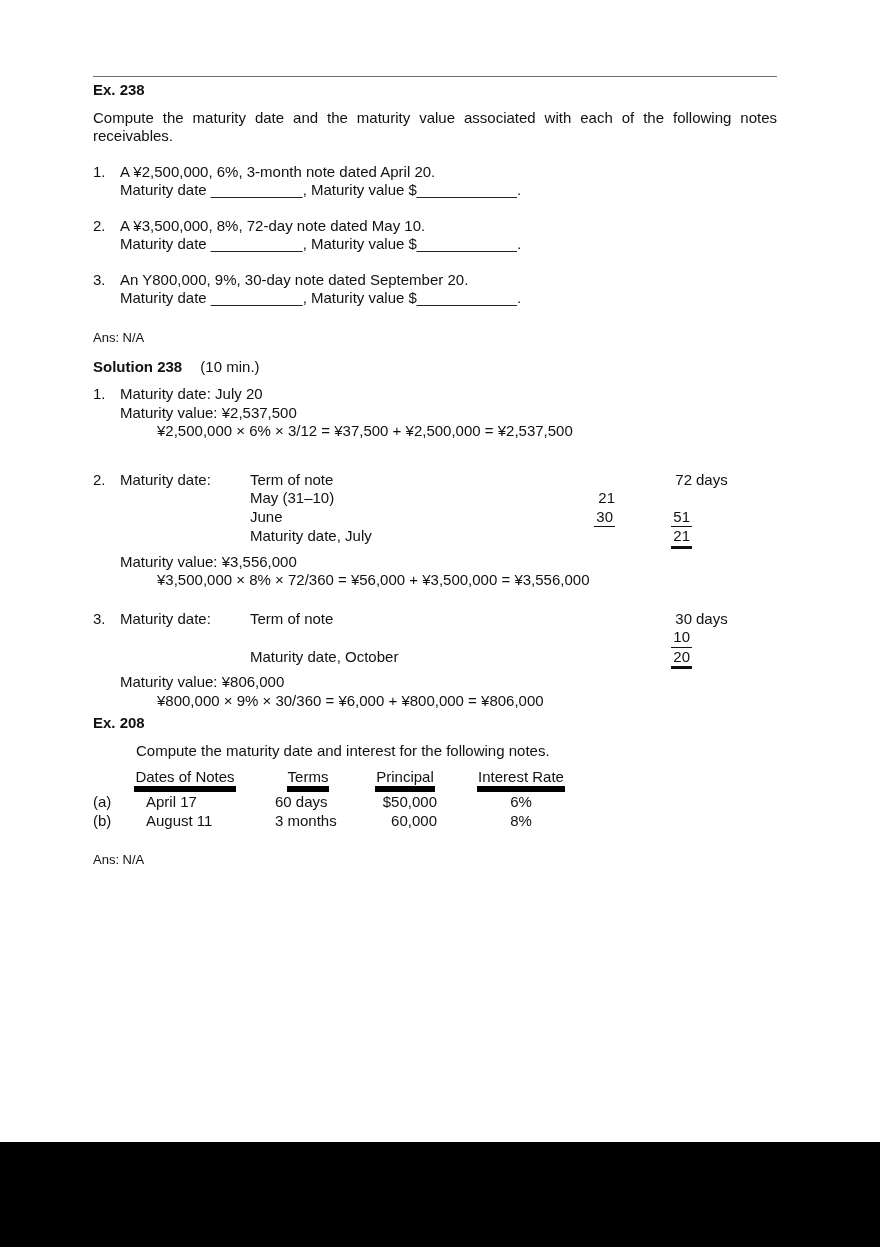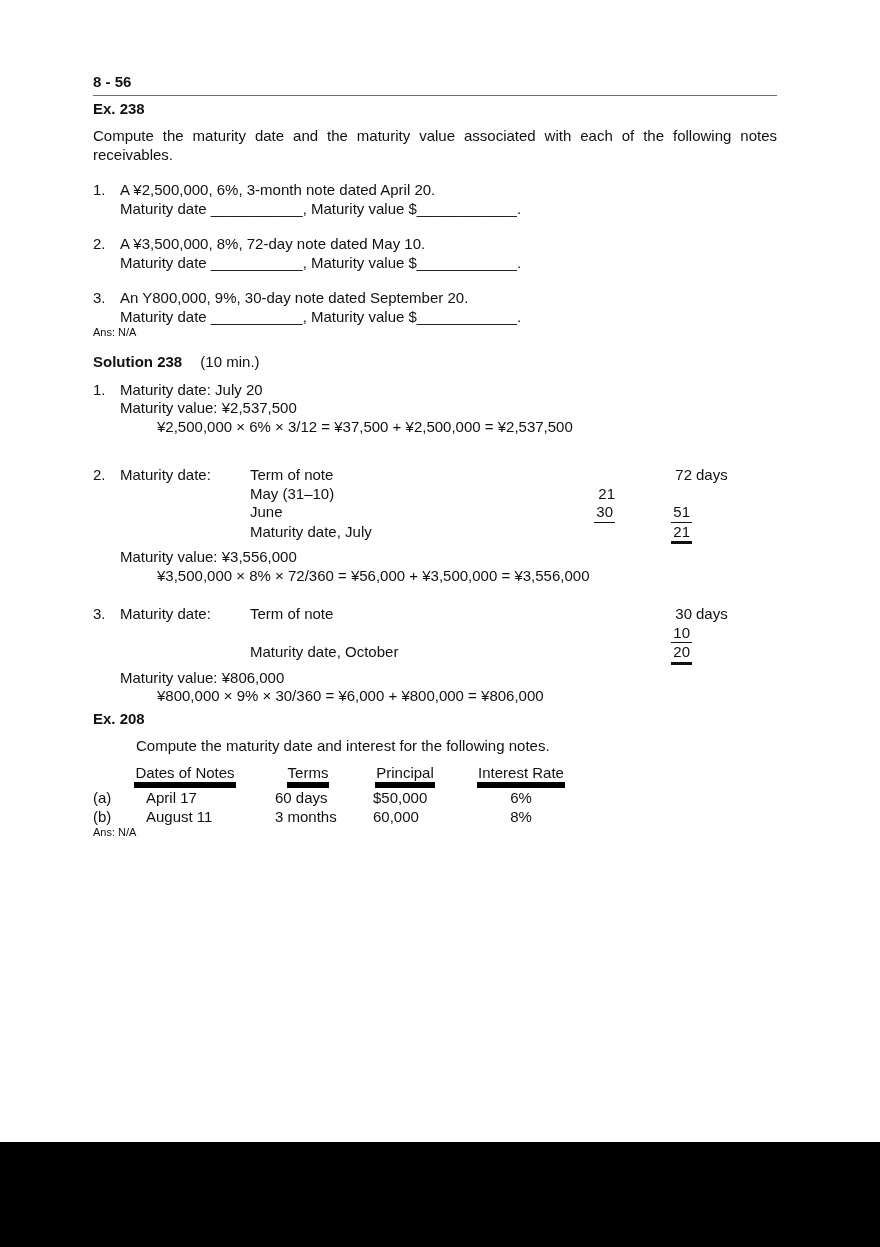--- a/index.html
+++ b/index.html
@@ -20,21 +20,21 @@
   .rule { border-top: 1px solid #6e6e6e; margin-top: 3px; }
 
   .ex-title { font-weight: bold; margin-top: 4px; }
   .intro { margin-top: 9px; text-align: justify; }
   .intro-left { margin-top: 9px; margin-left: 43px; }
 
   .q-item { position: relative; padding-left: 27px; margin-top: 17px; }
   .q-num { position: absolute; left: 0; top: 0; }
   .q-blank { position: relative; padding-left: 27px; }
 
-  .ans { font-size: 11px; line-height: 13px; margin-top: 0; }
+  .ans { font-size: 13px; line-height: 13px; margin-top: 23px; }
 
   .sol-head { margin-top: 14px; }
   .sol-title { font-weight: bold; }
   .sol-time { margin-left: 14px; }
 
   .sol-item { position: relative; padding-left: 27px; margin-top: 9px; }
   .sol-item-2 { margin-top: 30px; }
   .sol-item-3 { margin-top: 20px; }
   .sol-num { position: absolute; left: 0; top: 0; }
   .sol-formula { padding-left: 37px; }
@@ -58,37 +58,36 @@
     display: grid;
     grid-template-columns: 40px 104px 38px 66px 32px 64px 40px 88px;
     margin-top: 7px;
     line-height: 19px;
   }
   .nt-hdr { text-align: center; }
   .nt-hdr .hu { display: inline-block; border-bottom: 6px solid #000000; padding: 0 1px; }
   .nt-id { text-align: left; }
   .nt-date { padding-left: 13px; }
   .nt-term { text-align: left; }
-  .nt-principal { text-align: left; }
+  .nt-principal { text-align: right; }
   .nt-rate { text-align: center; }
 
   .footer-bar {
     position: absolute;
     left: 0; top: 1142px;
     width: 880px; height: 105px;
     background: #000;
   }
 </style>
 </head>
 <body>
 
 <div class="page">
   <div class="content">
 
-    <div class="page-header">8 - 56</div>
     <div class="rule"></div>
 
     <div class="ex-title">Ex. 238</div>
     <div class="intro">Compute the maturity date and the maturity value associated with each of the following notes receivables.</div>
 
     <div class="q-item">
       <span class="q-num">1.</span>
       <span>A ¥2,500,000, 6%, 3-month note dated April 20.</span>
     </div>
     <div class="q-blank">Maturity date ___________, Maturity value $____________.</div>

